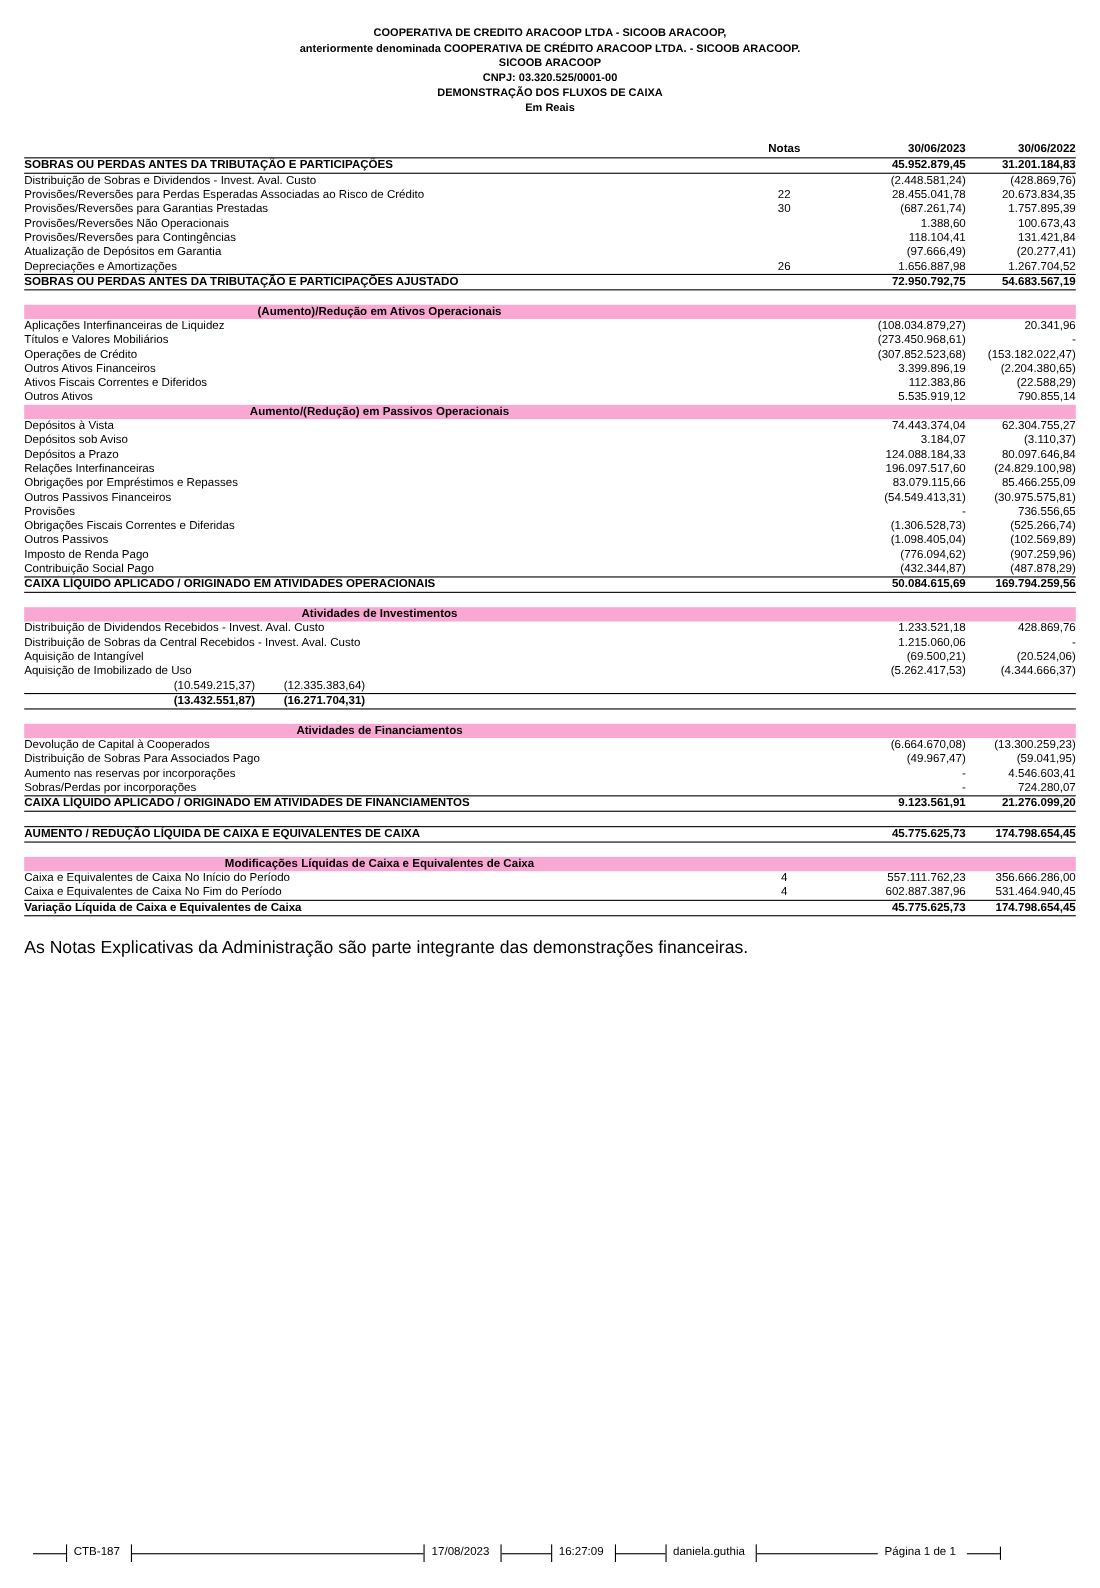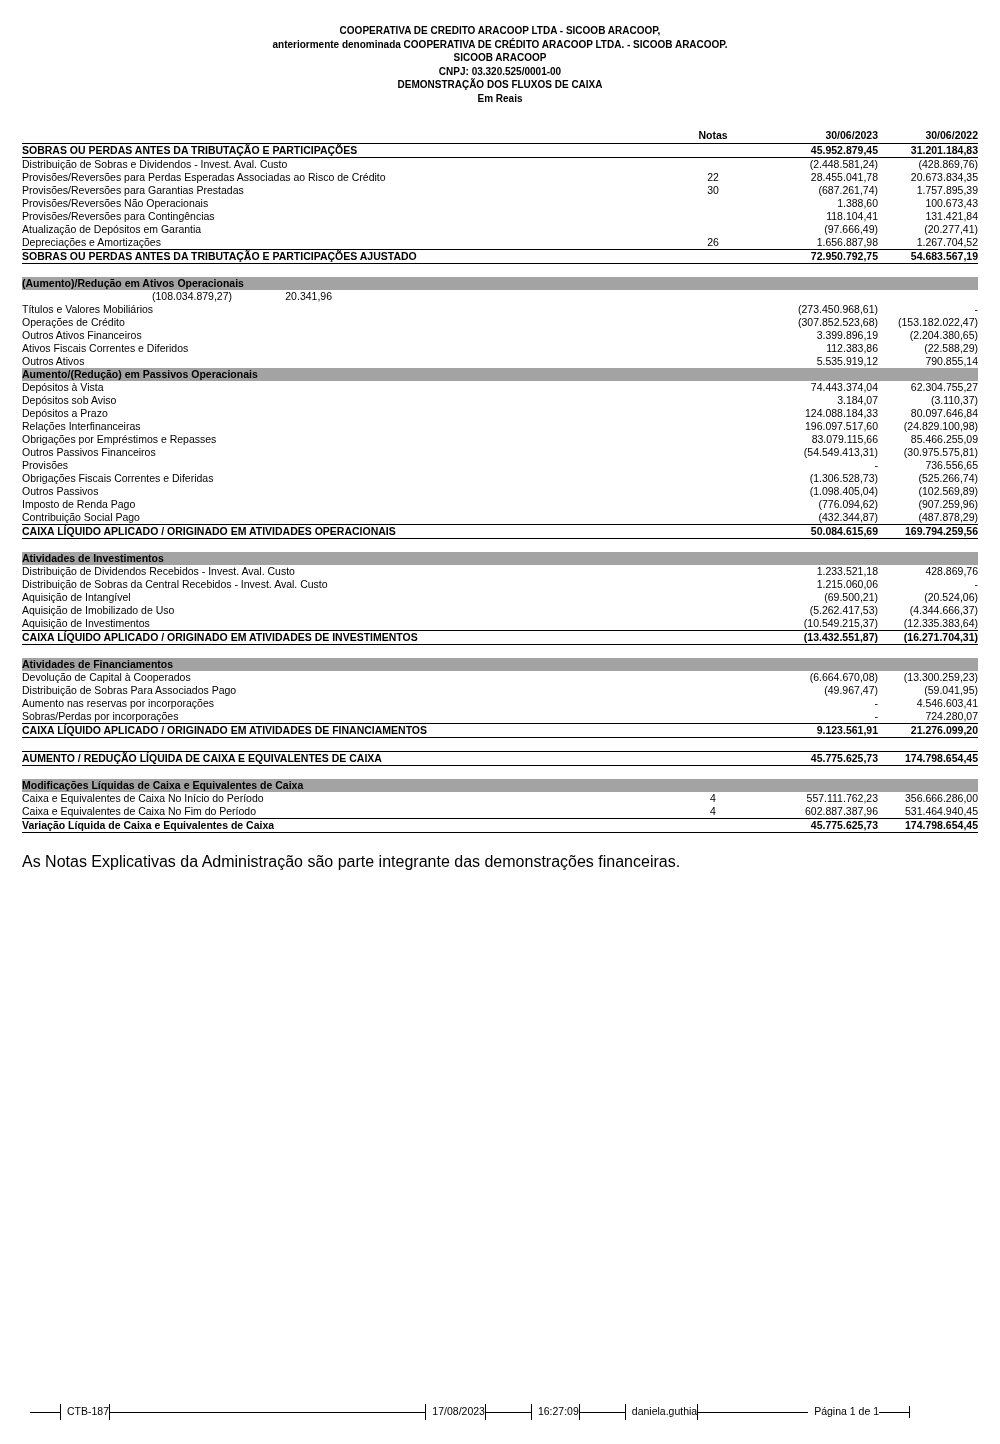--- a/index.html
+++ b/index.html
@@ -10,28 +10,28 @@
   .page{padding:24px 22px 0 22px;}
   .doc-header{text-align:center;font-weight:700;font-size:10px;line-height:13.5px;margin-bottom:22px;}
   .table{width:100%;}
   .thead,.row{display:flex;align-items:center;font-size:10.5px;height:13px;line-height:13px;white-space:nowrap;}
   .thead{font-weight:700;height:16px;margin-top:15px;}
   .c-label{flex:1;overflow:hidden;}
   .c-notas{width:90px;text-align:center;}
   .c-v1{width:120px;text-align:right;}
   .c-v2{width:100px;text-align:right;}
   .row.total{font-weight:700;border-top:1px solid #000;border-bottom:1px solid #000;}
-  .row.section{font-weight:700;background:#a3a3a3;}
+  .row.section{font-weight:700;background:#f9a8d4;text-align:center;}
   .row.spacer{height:13px;}
   .footnote{font-size:16px;margin-top:20px;}
   .footer{position:absolute;left:30px;bottom:24px;width:880px;display:flex;align-items:center;font-size:10.5px;}
   .fline{border-top:1px solid #000;height:0;}
   .grow{flex:1;}
   .w30{width:30px;}.w45{width:45px;}.w110{width:110px;}
-  .fitem{border-left:1px solid #000;border-right:1px solid #000;padding:1px 0 2px 6px;line-height:13px;}
+  .fitem{border-left:1px solid #000;border-right:1px solid #000;padding:1px 10px 2px 6px;line-height:13px;}
   .fitem.plain{border:0;}
   .ftick{width:0;height:12px;border-left:1px solid #000;}
 </style>
 </head>
 <body>
 
 <div class="page">
 
   <div class="doc-header">
     <div>COOPERATIVA DE CREDITO ARACOOP LTDA - SICOOB ARACOOP,</div>
@@ -105,20 +105,21 @@
           <div class="c-v2">54.683.567,19</div>
         </div>
         <div class="row spacer"></div>
         <div class="row section">
           <div class="c-label">(Aumento)/Redução em Ativos Operacionais</div>
           <div class="c-notas"></div>
           <div class="c-v1"></div>
           <div class="c-v2"></div>
         </div>
         <div class="row normal">
+          <div class="c-label">Aplicações Interfinanceiras de Liquidez</div>
           <div class="c-notas"></div>
           <div class="c-v1">(108.034.879,27)</div>
           <div class="c-v2">20.341,96</div>
         </div>
         <div class="row normal">
           <div class="c-label">Títulos e Valores Mobiliários</div>
           <div class="c-notas"></div>
           <div class="c-v1">(273.450.968,61)</div>
           <div class="c-v2">-</div>
         </div>
@@ -249,27 +250,25 @@
           <div class="c-v1">(69.500,21)</div>
           <div class="c-v2">(20.524,06)</div>
         </div>
         <div class="row normal">
           <div class="c-label">Aquisição de Imobilizado de Uso</div>
           <div class="c-notas"></div>
           <div class="c-v1">(5.262.417,53)</div>
           <div class="c-v2">(4.344.666,37)</div>
         </div>
         <div class="row normal">
-          <div class="c-label">Aquisição de Investimentos</div>
           <div class="c-notas"></div>
           <div class="c-v1">(10.549.215,37)</div>
           <div class="c-v2">(12.335.383,64)</div>
         </div>
         <div class="row total">
-          <div class="c-label">CAIXA LÍQUIDO APLICADO / ORIGINADO EM ATIVIDADES DE INVESTIMENTOS</div>
           <div class="c-notas"></div>
           <div class="c-v1">(13.432.551,87)</div>
           <div class="c-v2">(16.271.704,31)</div>
         </div>
         <div class="row spacer"></div>
         <div class="row section">
           <div class="c-label">Atividades de Financiamentos</div>
           <div class="c-notas"></div>
           <div class="c-v1"></div>
           <div class="c-v2"></div>

